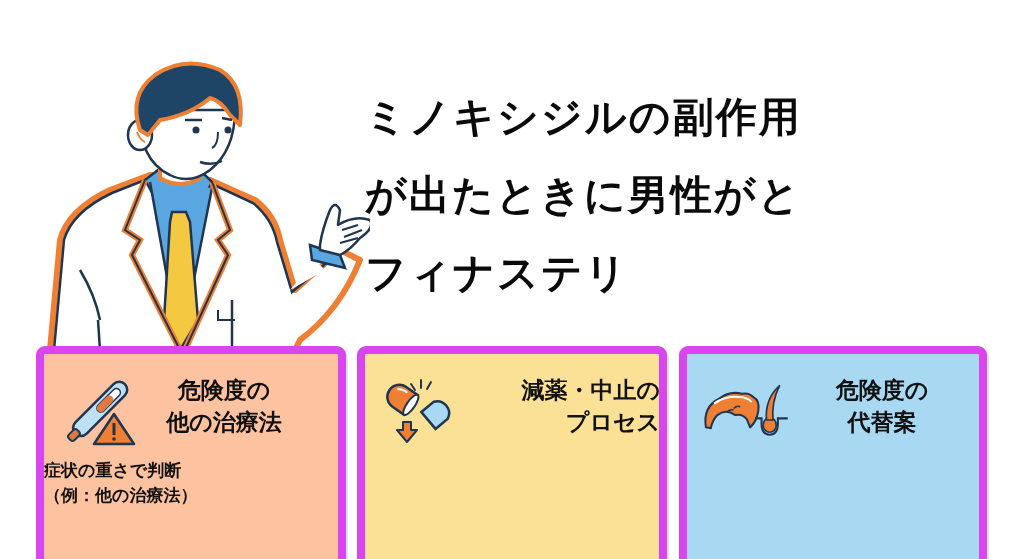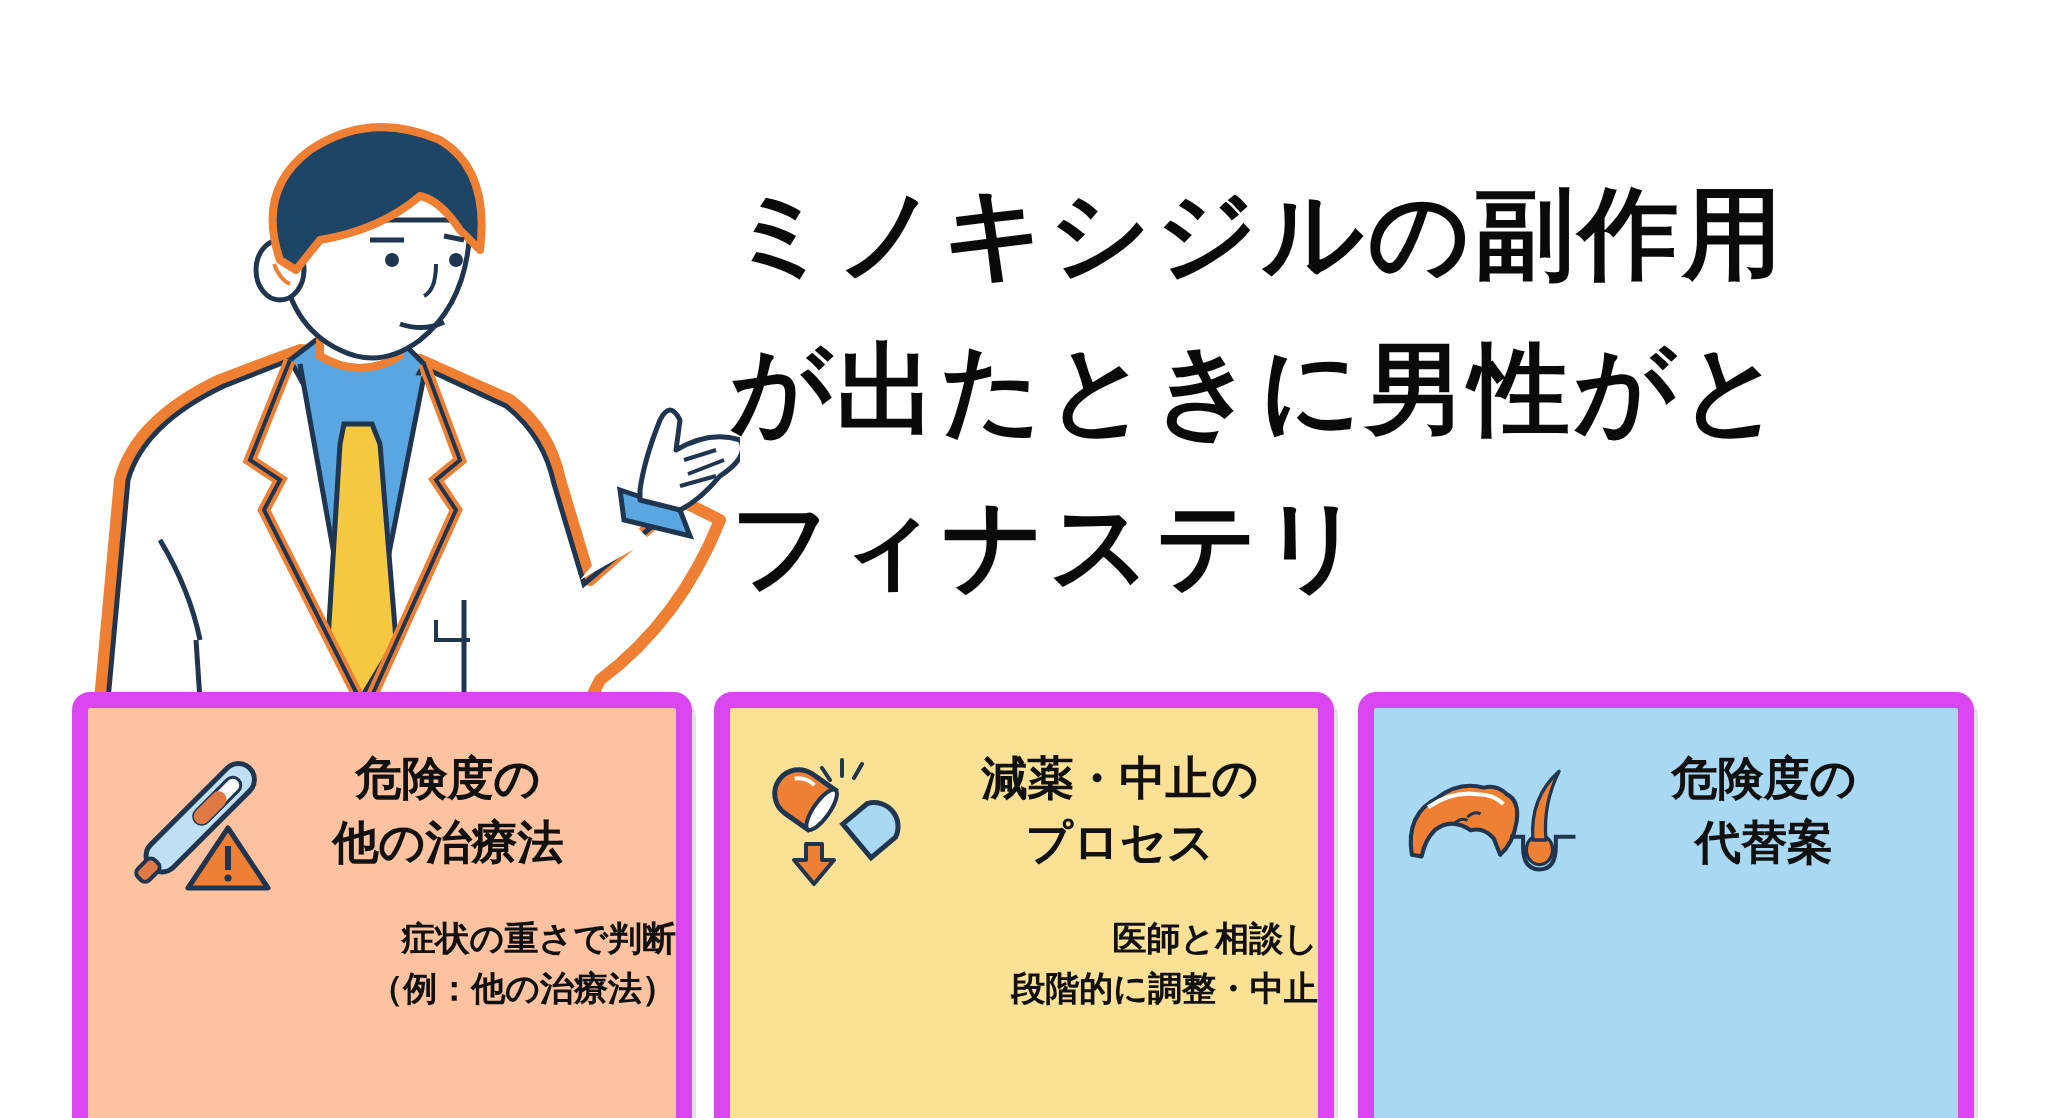--- a/index.html
+++ b/index.html
@@ -4,46 +4,46 @@
 <style>
   * { box-sizing: border-box; margin: 0; padding: 0; }
   html, body { width: 1024px; height: 559px; overflow: hidden; background: #ffffff; }
   body { position: relative; font-family: "DejaVu Sans", "Liberation Sans", sans-serif; color: #111; }
 
   .doctor { position: absolute; left: 40px; top: 40px; width: 330px; height: 310px; }
 
   .title {
     position: absolute; left: 365px; top: 78px; width: 650px;
     font-family: "DejaVu Sans", sans-serif; font-weight: bold;
-    font-size: 50px; line-height: 78px; letter-spacing: 2px; color: #0a0a0a;
+    font-size: 41px; line-height: 78px; letter-spacing: 2px; color: #0a0a0a;
   }
   .title span { display: block; white-space: nowrap; }
 
   .card {
     position: absolute; top: 346px; height: 224px;
     border: 8px solid #d946ef; border-radius: 9px;
     box-shadow: 2px 3px 0 rgba(60,60,60,0.15);
   }
   .card.c1 { left: 36px;  width: 310px; background: #fdc3a0; }
   .card.c2 { left: 357px; width: 310px; background: #fbe196; }
   .card.c3 { left: 679px; width: 308px; background: #a9d8f3; }
 
   .card .icon { position: absolute; left: 14px; top: 22px; width: 90px; height: 70px; }
   .card .head {
     position: absolute; top: 20px; font-weight: bold; font-size: 23px; line-height: 32px;
     text-align: center; color: #111;
   }
   .c1 .head { left: 100px; width: 160px; }
-  .c2 .head { left: 95px; width: 200px; }
+  .c2 .head { left: 95px; width: 200px; text-align: right; }
   .c3 .head { left: 115px; width: 160px; }
   .card .head span { display: block; white-space: nowrap; }
 
   .card .desc {
     position: absolute; left: 0; right: 0; top: 104px;
-    font-size: 17px; line-height: 25px; text-align: right; color: #111; font-weight: bold; padding-left: 17px;
+    font-size: 17px; line-height: 25px; text-align: left; color: #111; font-weight: bold;
   }
   .card .desc span { display: block; white-space: nowrap; }
 </style>
 </head>
 <body>
 
 <svg class="doctor" viewBox="0 0 330 310" xmlns="http://www.w3.org/2000/svg">
   <g>
 
     <path d="M10 310 L20 200 Q28 170 70 150 L110 135 L170 140 L215 160 Q235 175 240 200 L255 250 L300 210 L320 220 Q300 270 260 300 L255 310 Z" fill="#ffffff" stroke="#ef7f33" stroke-width="6" stroke-linejoin="round"></path>
@@ -131,24 +131,20 @@
     <g transform="rotate(-40 58 36)">
       <path d="M46 26 L62 26 A12 12 0 0 1 62 48 L46 48 Z" fill="#a9d8f3" stroke="#1f3550" stroke-width="2.5"></path>
     </g>
     <path d="M42 4 L42 12 M52 6 L48 13 M32 8 L36 14" stroke="#1f3550" stroke-width="2" stroke-linecap="round"></path>
     <path d="M24 46 L32 46 L32 54 L38 54 L28 66 L18 54 L24 54 Z" fill="#ef7f33" stroke="#1f3550" stroke-width="2" stroke-linejoin="round"></path>
   </svg>
   <div class="head">
     <span>減薬・中止の</span>
     <span>プロセス</span>
   </div>
-  <div class="desc">
-    <span>医師と相談し</span>
-    <span>段階的に調整・中止</span>
-  </div>
 </div>
 
 <div class="card c3">
   <svg class="icon" viewBox="0 0 110 70">
     <path d="M6 55 Q2 30 22 20 Q35 10 50 14 Q58 12 64 18 Q72 22 70 35 Q68 48 60 55 L56 45 Q50 38 42 40 Q30 32 20 40 Q14 46 12 56 Z" fill="#ef7f33" stroke="#1f3550" stroke-width="2.5" stroke-linejoin="round"></path>
     <path d="M16 26 Q30 16 46 18 Q56 18 62 24" fill="none" stroke="#ffffff" stroke-width="2.5"></path>
     <path d="M32 36 Q36 32 40 34 M40 32 Q44 28 48 30" fill="none" stroke="#1f3550" stroke-width="1.8"></path>
     <path d="M66 44 L74 44 L74 50 Q74 64 84 64 Q94 64 94 50 L94 44 L106 44" fill="none" stroke="#1f3550" stroke-width="2.5"></path>
     <ellipse cx="84" cy="52" rx="8" ry="9" fill="#ef7f33" stroke="#1f3550" stroke-width="2"></ellipse>
     <path d="M80 46 Q78 20 96 4 Q86 24 88 46 Z" fill="#ef7f33" stroke="#1f3550" stroke-width="2" stroke-linejoin="round"></path>

